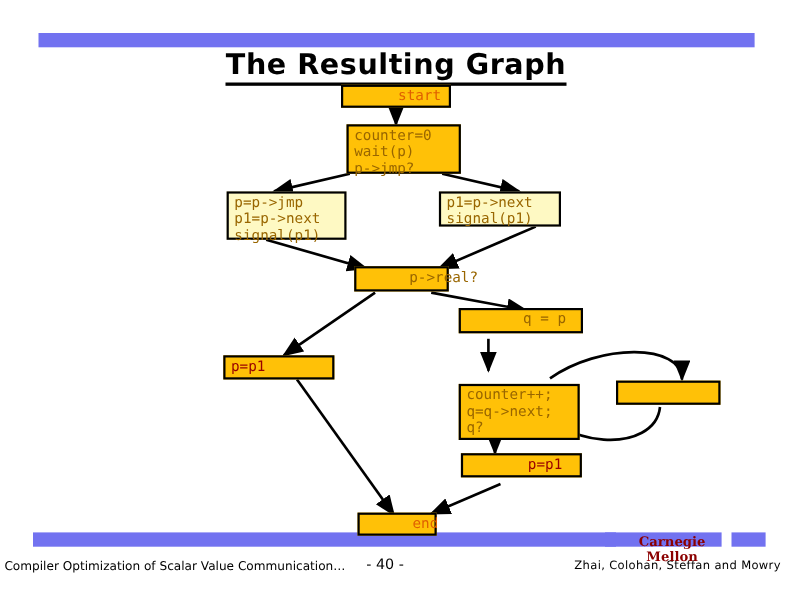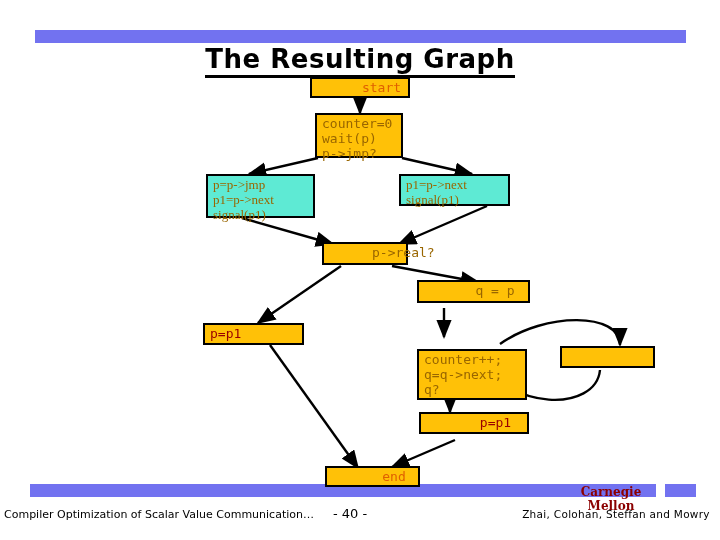--- a/index.html
+++ b/index.html
@@ -49,21 +49,21 @@
     box-sizing: border-box;
     border: 2px solid #000000;
     font-family: "DejaVu Sans Mono", monospace;
     font-size: 13px;
     line-height: 15px;
     white-space: pre;
     padding: 1px 5px 2px 5px;
     z-index: 5;
   }
   .node.orange { background: #ffc107; }
-  .node.green  { background: #5eead4; font-family: Liberation Serif, serif; }
+  .node.green  { background: #fef9c3; }
   .txt-brown   { color: #996600; }
   .txt-orange  { color: #e06000; }
   .txt-darkred { color: #990000; }
   .center      { text-align: center; padding-left: 48px; }
 
   
   #edges {
     position: absolute;
     left: 0; top: 0;
     width: 720px; height: 540px;
@@ -154,21 +154,21 @@
       <path d="M450,388 L450,412"></path>
 
       <path d="M270,345 L358,468"></path>
 
       <path d="M455,440 L392,467"></path>
     </g>
   </svg>
 
   <div class="node orange txt-orange center" style="left:310px; top:77px; width:100px; height:21px;">start</div>
 
-  <div class="node orange txt-brown" style="left:315px; top:113px; width:88px; height:45px;">counter=0
+  <div class="node orange txt-brown" style="left:315px; top:113px; width:104px; height:45px;">counter=0
 wait(p)
 p-&gt;jmp?</div>
 
   <div class="node green txt-brown" style="left:206px; top:174px; width:109px; height:44px;">p=p-&gt;jmp
 p1=p-&gt;next
 signal(p1)</div>
 
   <div class="node green txt-brown" style="left:399px; top:174px; width:111px; height:32px;">p1=p-&gt;next
 signal(p1)</div>
 
@@ -179,20 +179,20 @@
   <div class="node orange txt-darkred" style="left:203px; top:323px; width:101px; height:22px;">p=p1</div>
 
   <div class="node orange txt-brown" style="left:417px; top:337px; width:110px; height:51px;margin-top:12px;">counter++;
 q=q-&gt;next;
 q?</div>
 
   <div class="node orange txt-brown" style="left:560px; top:346px; width:95px; height:22px;"></div>
 
   <div class="node orange txt-darkred center" style="left:419px; top:412px; width:110px; height:22px;">p=p1</div>
 
-  <div class="node orange txt-orange center" style="left:325px; top:466px; width:95px; height:21px;">end</div>
+  <div class="node orange txt-orange center" style="left:325px; top:466px; width:72px; height:21px;">end</div>
 
   <div id="footer-left">Compiler Optimization of Scalar Value Communication…</div>
   <div id="footer-page">- 40 -</div>
   <div id="authors">Zhai, Colohan, Steffan and Mowry</div>
   <div id="cmu-label">Carnegie Mellon</div>
 
 </div>
 
 </body></html>

